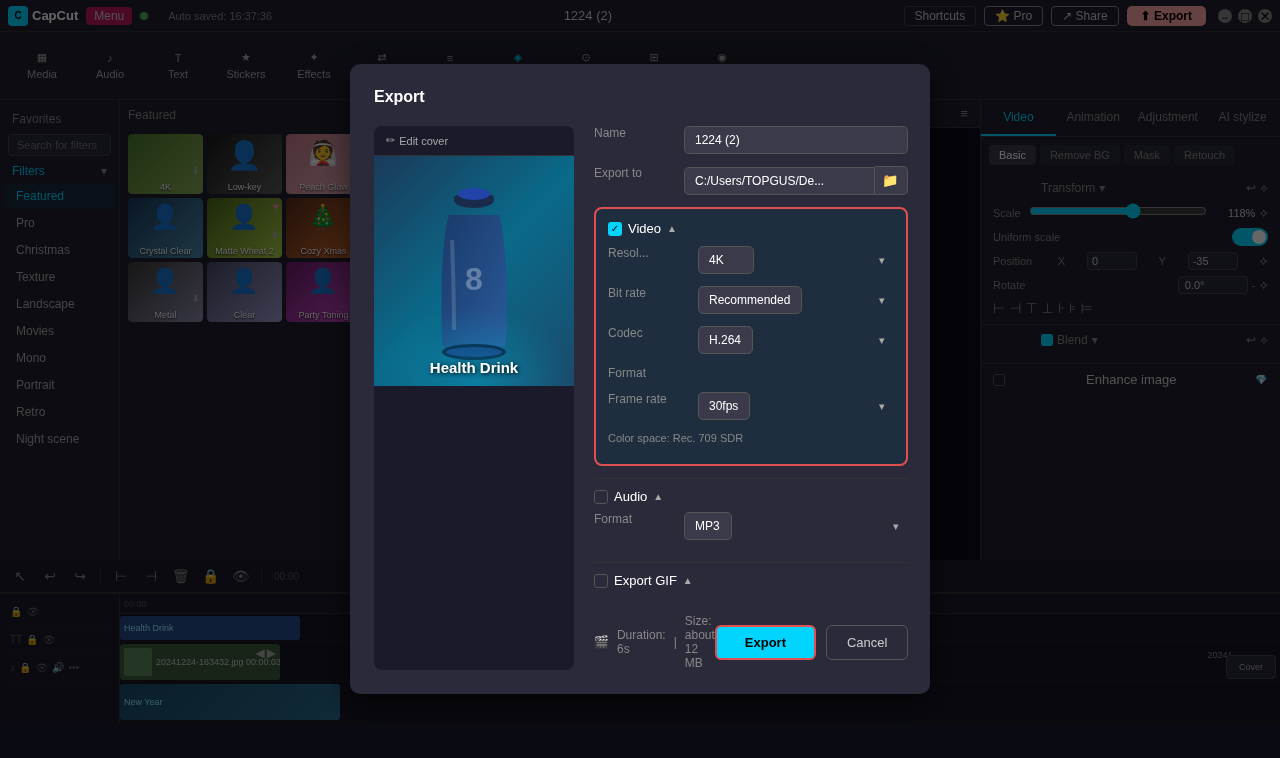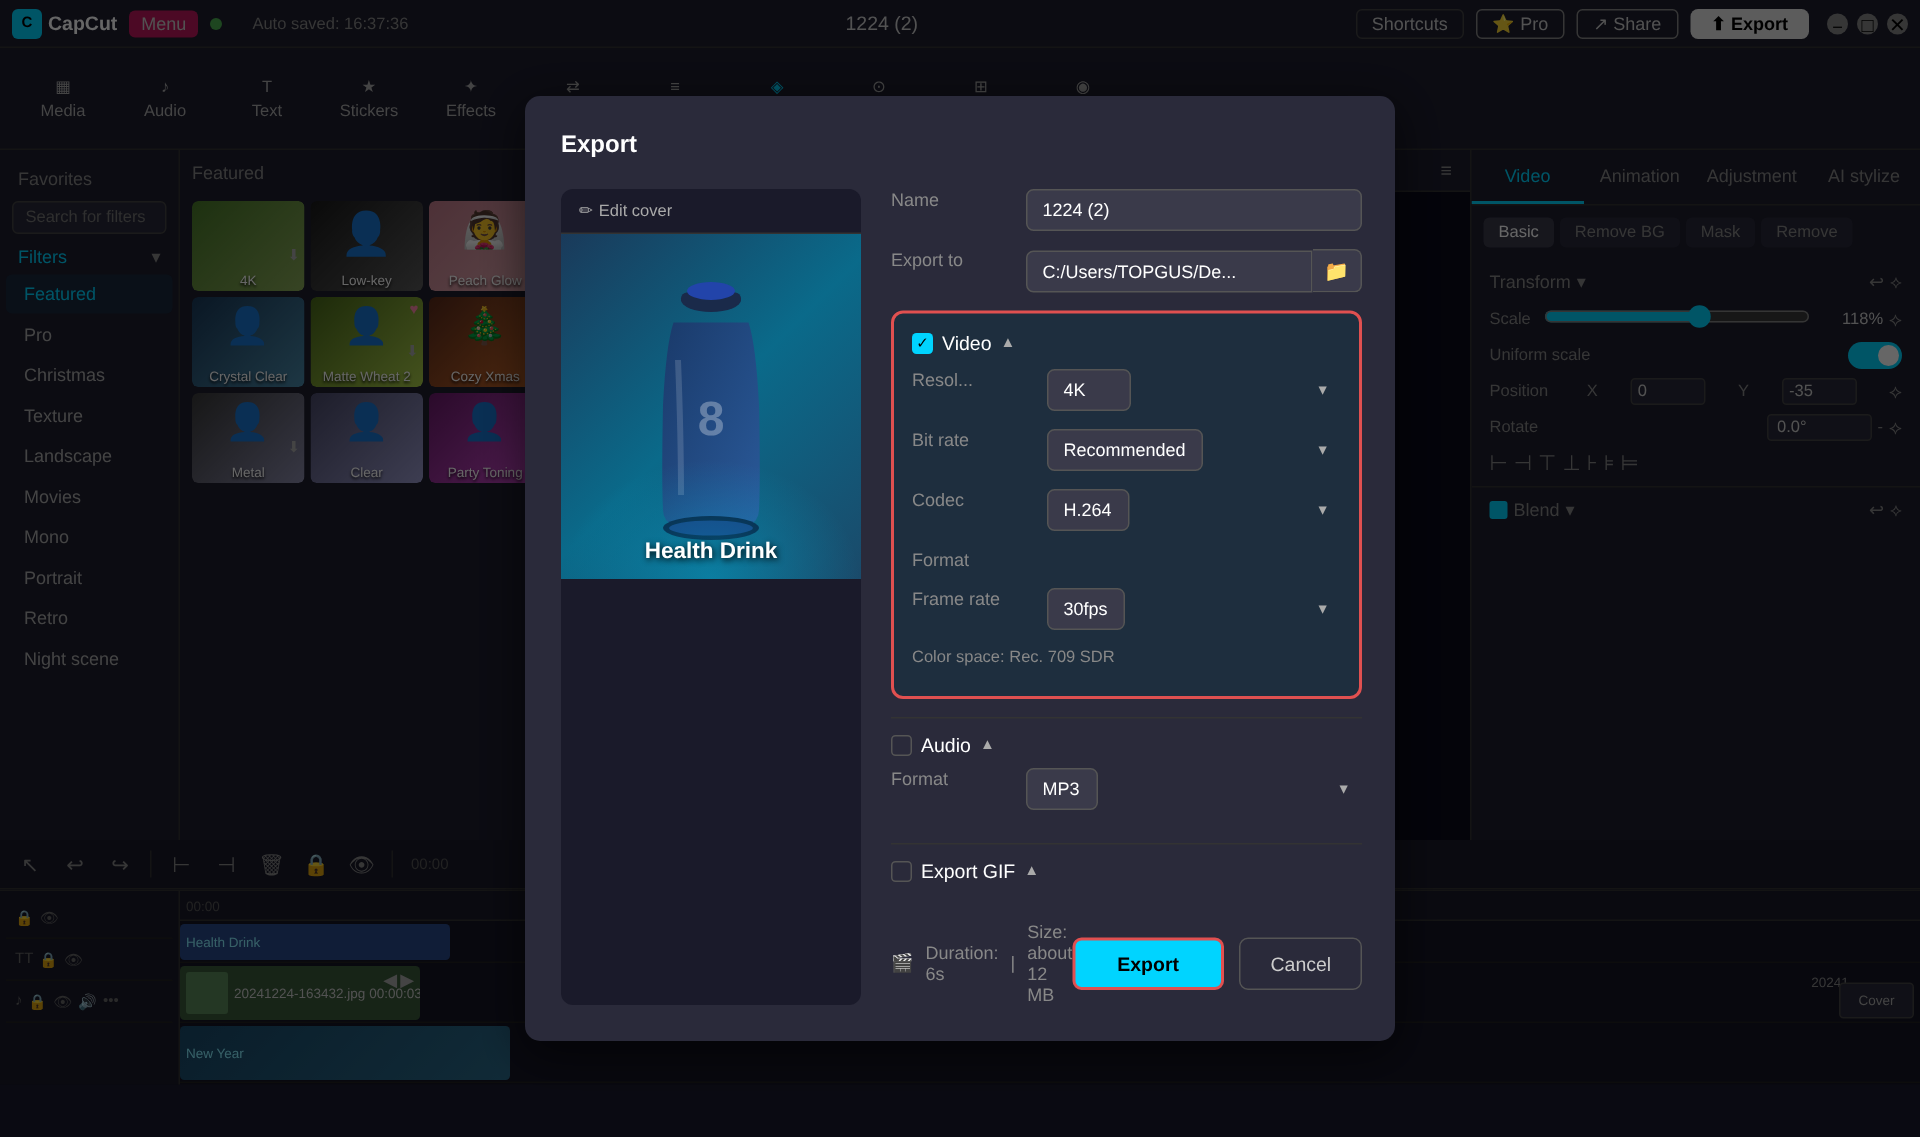--- a/index.html
+++ b/index.html
@@ -10,21 +10,21 @@
     .logo { color: #fff; font-weight: bold; font-size: 13px; display: flex; align-items: center; gap: 4px; }
     .logo-icon { width: 20px; height: 20px; background: #00d4ff; border-radius: 4px; display: flex; align-items: center; justify-content: center; color: #000; font-size: 10px; font-weight: bold; }
     .menu-btn { background: #be185d; border: none; color: #ccc; padding: 2px 8px; border-radius: 4px; cursor: pointer; font-size: 12px; }
     .autosave { color: #888; font-size: 11px; margin-left: 8px; }
     .autosave-dot { width: 8px; height: 8px; background: #4CAF50; border-radius: 50%; display: inline-block; margin-right: 4px; }
     .top-center { flex: 1; display: flex; justify-content: center; align-items: center; font-size: 13px; color: #ccc; }
     .top-right { display: flex; align-items: center; gap: 8px; }
     .btn-shortcuts { background: transparent; border: 1px solid #444; color: #ccc; padding: 2px 10px; border-radius: 4px; cursor: pointer; font-size: 12px; }
     .btn-pro { background: transparent; border: 1px solid #888; color: #ccc; padding: 2px 10px; border-radius: 4px; cursor: pointer; font-size: 12px; }
     .btn-share { background: transparent; border: 1px solid #888; color: #ccc; padding: 2px 10px; border-radius: 4px; cursor: pointer; font-size: 12px; }
-    .btn-export-top { background: #e5e5e5; border: none; color: #000; padding: 3px 14px; border-radius: 5px; cursor: pointer; font-size: 12px; font-weight: bold; }
+    .btn-export-top { background: #fca5a5; border: none; color: #000; padding: 3px 14px; border-radius: 5px; cursor: pointer; font-size: 12px; font-weight: bold; }
     .window-controls { display: flex; gap: 6px; margin-left: 4px; }
     .win-btn { width: 14px; height: 14px; border-radius: 50%; border: none; cursor: pointer; }
     .win-min { background: #888; }
     .win-max { background: #888; }
     .win-close { background: #888; }
 
     
     .icon-bar { display: flex; align-items: center; background: #1e1e2e; height: 68px; border-bottom: 1px solid #333; padding: 0 10px; gap: 4px; }
     .icon-item { display: flex; flex-direction: column; align-items: center; justify-content: center; width: 64px; height: 60px; border-radius: 6px; cursor: pointer; color: #aaa; font-size: 11px; gap: 4px; }
     .icon-item.active { color: #00d4ff; }
@@ -53,21 +53,21 @@
 
     
     .right-panel { width: 300px; background: #1e1e2e; border-left: 1px solid #333; overflow-y: auto; }
     .right-tabs { display: flex; border-bottom: 1px solid #333; }
     .right-tab { flex: 1; text-align: center; padding: 10px 4px; cursor: pointer; font-size: 12px; color: #888; }
     .right-tab.active { color: #00d4ff; border-bottom: 2px solid #00d4ff; }
     .right-sub-tabs { display: flex; gap: 4px; padding: 8px; }
     .right-sub-tab { padding: 4px 10px; border-radius: 4px; cursor: pointer; font-size: 11px; color: #888; background: #2a2a3a; }
     .right-sub-tab.active { background: #3a3a4a; color: #fff; }
     .right-section { padding: 8px 12px; }
-    .right-section-title { font-size: 12px; color: #888; margin-bottom: 8px; display: flex; align-items: center; gap: 4px; }
+    .right-section-title { font-size: 12px; color: #888; margin-bottom: 8px; display: flex; align-items: center; gap: 4px; margin-left: 48px; }
     .right-row { display: flex; align-items: center; justify-content: space-between; margin-bottom: 6px; }
     .right-label { font-size: 11px; color: #888; }
     .slider-container { flex: 1; margin: 0 8px; }
     .slider { width: 100%; accent-color: #00d4ff; }
     .right-value { font-size: 11px; color: #ccc; min-width: 40px; text-align: right; }
 
     
     .modal-overlay { position: fixed; top: 0; left: 0; width: 1280px; height: 758px; background: rgba(0,0,0,0.6); z-index: 100; display: flex; align-items: center; justify-content: center; }
     .modal { background: #2a2a3a; border-radius: 10px; width: 580px; padding: 24px; box-shadow: 0 8px 32px rgba(0,0,0,0.6); }
     .modal-title { font-size: 16px; color: #fff; font-weight: 600; margin-bottom: 20px; }
@@ -300,21 +300,21 @@
     <div class="right-tabs">
       <div class="right-tab active">Video</div>
       <div class="right-tab">Animation</div>
       <div class="right-tab">Adjustment</div>
       <div class="right-tab">AI stylize</div>
     </div>
     <div class="right-sub-tabs">
       <div class="right-sub-tab active">Basic</div>
       <div class="right-sub-tab">Remove BG</div>
       <div class="right-sub-tab">Mask</div>
-      <div class="right-sub-tab">Remove</div>
+      <div class="right-sub-tab">Retouch</div>
     </div>
     <div class="right-section">
       <div class="right-section-title">
         <span>Transform</span>
         <span>▾</span>
         <span style="margin-left:auto;cursor:pointer;color:#888;">↩</span>
         <span style="cursor:pointer;color:#888;">⟡</span>
       </div>
       <div class="right-row">
         <span class="right-label">Scale</span>
@@ -356,20 +356,27 @@
         <span style="color:#888;cursor:pointer;font-size:14px;">⊨</span>
       </div>
     </div>
     <div class="right-section" style="border-top:1px solid #333;">
       <div class="right-section-title">
         <span style="width:12px;height:12px;background:#00d4ff;border-radius:2px;display:inline-block;"></span>
         <span>Blend</span>
         <span>▾</span>
         <span style="margin-left:auto;cursor:pointer;color:#888;">↩</span>
         <span style="cursor:pointer;color:#888;">⟡</span>
+      </div>
+    </div>
+    <div class="right-section" style="border-top:1px solid #333;">
+      <div class="right-row">
+        <span style="width:12px;height:12px;background:transparent;border:1px solid #555;border-radius:2px;display:inline-block;margin-right:6px;"></span>
+        <span>Enhance image</span>
+        <span style="color:#aaa;font-size:10px;margin-left:4px;">💎</span>
       </div>
     </div>
   </div>
 </div>
 
 <div class="toolbar-row">
   <span class="tool-icon">↖</span>
   <span class="tool-icon">↩</span>
   <span class="tool-icon">↪</span>
   <div class="tool-divider"></div>

